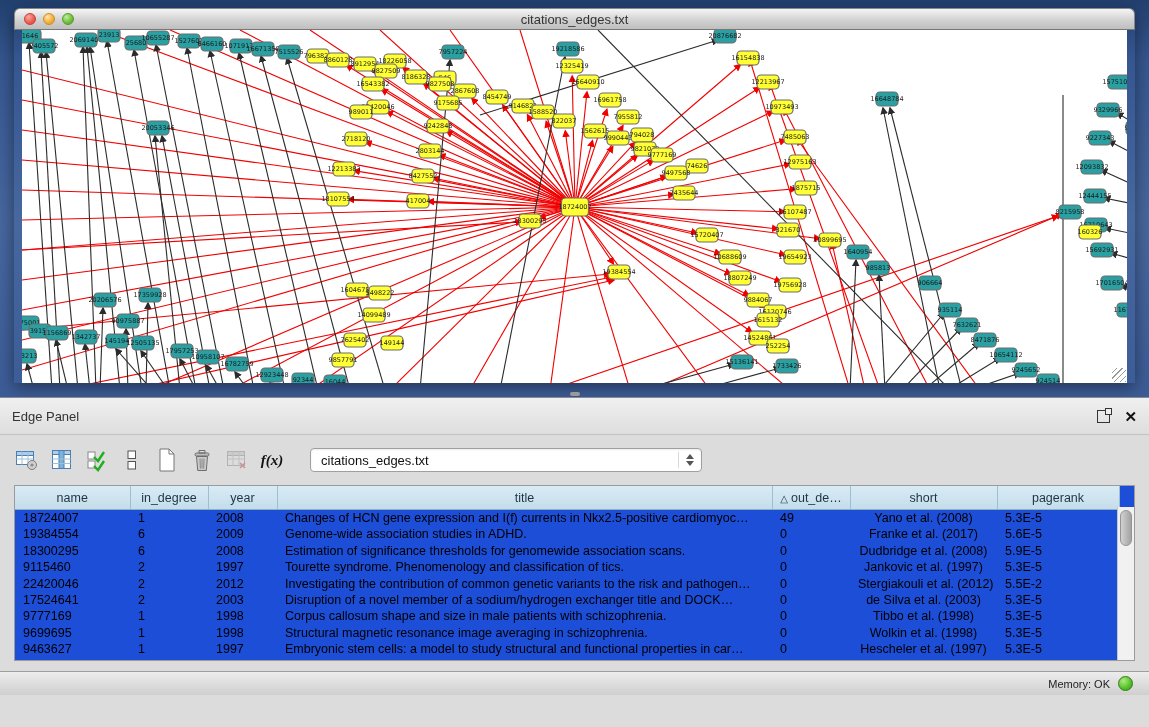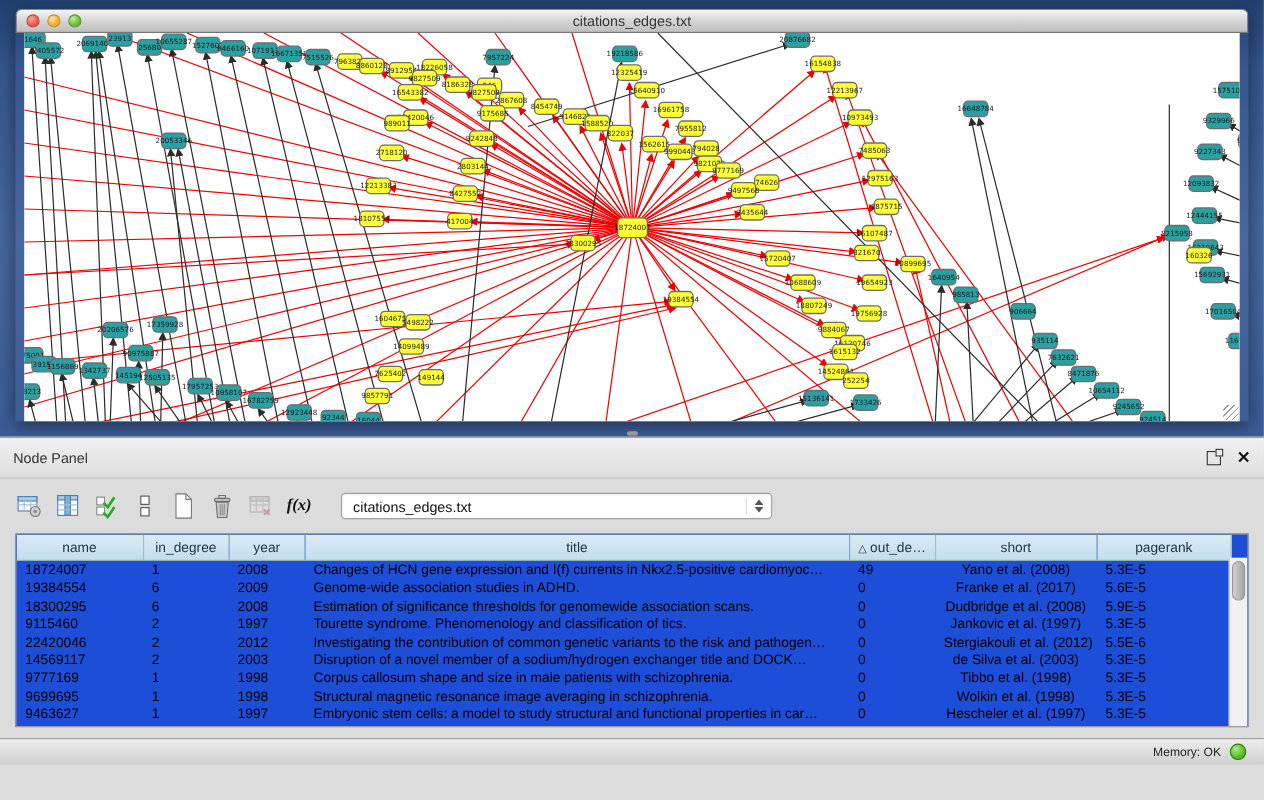--- a/index.html
+++ b/index.html
@@ -729,21 +729,21 @@
             <text x="321" y="332.2" text-anchor="middle" font-size="6.5" font-family="&quot;DejaVu Sans&quot;,sans-serif" fill="#1a1a1a">9857791</text>
           </g>
         </svg>
       <div class="grip"></div>
     </div>
   </div>
 </div>
 
 <div class="table-panel">
   <div class="panel-header">
-    <span class="panel-title">Node Panel</span>
+    <span class="panel-title">Edge Panel</span>
     <span class="splitter-handle"></span>
     <span class="float-icon"></span>
     <span class="close-icon">✕</span>
   </div>
 
   <div class="toolbar">
     <span class="tbtn">
       <svg width="24" height="24">
           <rect x="1.5" y="3.5" width="17" height="13" fill="#fff" stroke="#4a7fb5"></rect>
           <rect x="1.5" y="3.5" width="17" height="4" fill="#aecde8" stroke="#4a7fb5"></rect>
@@ -872,24 +872,24 @@
             <td style="text-align: center;">Jankovic et al. (1997)</td>
             <td>5.3E-5</td>
           </tr>
           <tr>
             <td>22420046</td>
             <td>2</td>
             <td>2012</td>
             <td>Investigating the contribution of common genetic variants to the risk and pathogen…</td>
             <td>0</td>
             <td style="text-align: center;">Stergiakouli et al. (2012)</td>
-            <td>5.5E-6</td>
+            <td>5.5E-2</td>
           </tr>
           <tr>
-            <td>14569117</td>
+            <td>17524641</td>
             <td>2</td>
             <td>2003</td>
             <td>Disruption of a novel member of a sodium/hydrogen exchanger title and DOCK…</td>
             <td>0</td>
             <td style="text-align: center;">de Silva et al. (2003)</td>
             <td>5.3E-5</td>
           </tr>
           <tr>
             <td>9777169</td>
             <td>1</td>

